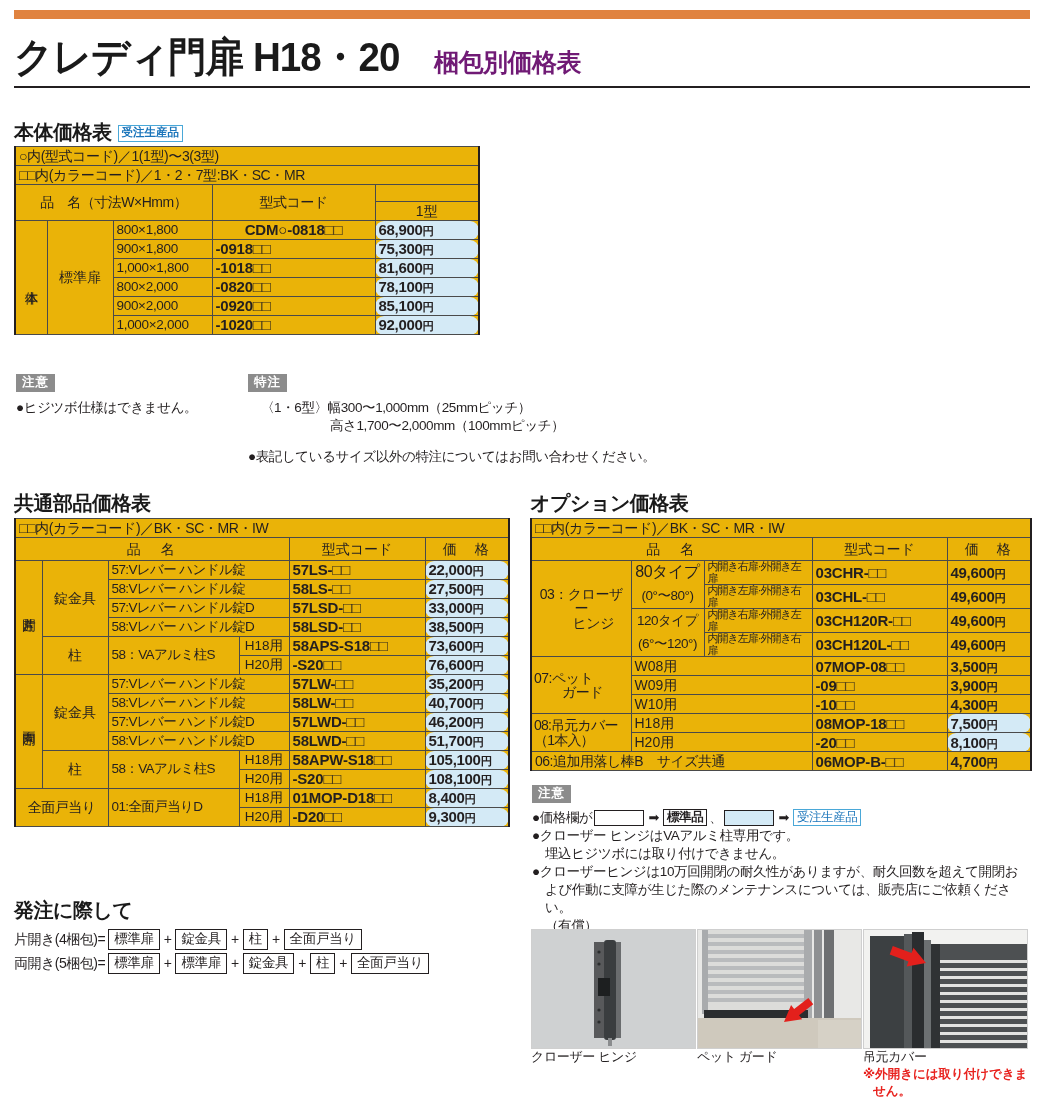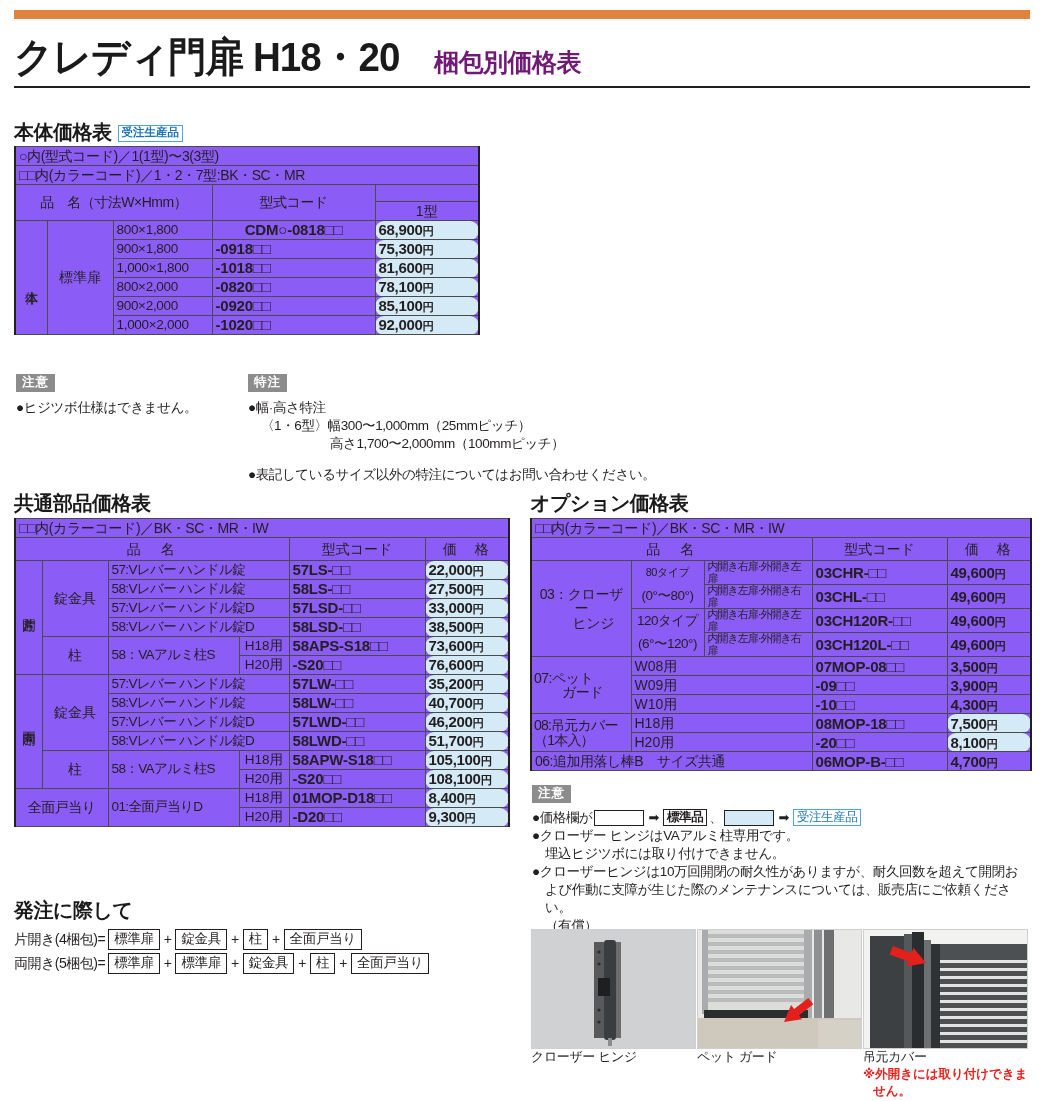--- a/index.html
+++ b/index.html
@@ -58,21 +58,21 @@
     letter-spacing:0;
   }
 
   
   table.pt{
     position:absolute;
     border-collapse:collapse;
     table-layout:fixed;
     font-size:13px;
     color:#231f20;
-    background:#8b5cf6;
+    background:#eab308;
   }
   table.pt td{
     border:1px solid #4a4a4a;
     padding:0 3px;
     vertical-align:middle;
     line-height:1.05;
     height:19px;
   }
   .thick-top > td{ border-top:2.2px solid #231f20; }
   .thick-bot > td{ border-bottom:2.2px solid #231f20; }
@@ -247,21 +247,20 @@
   <div style="position:absolute; left:16px; top:372px;">
     <span class="note-tag">注意</span>
     <div class="note-body" style="margin-top:7px;">
       <p>●ヒジツボ仕様はできません。</p>
     </div>
   </div>
 
   <div style="position:absolute; left:248px; top:372px; width:480px;">
     <span class="note-tag">特注</span>
     <div class="note-body" style="margin-top:7px;">
-      <p>●幅·高さ特注</p>
       <p class="ind">〈1・6型〉幅300〜1,000mm（25mmピッチ）</p>
       <p class="ind2">高さ1,700〜2,000mm（100mmピッチ）</p>
       <p style="margin-top:13px;">●表記しているサイズ以外の特注についてはお問い合わせください。</p>
     </div>
   </div>
 
   <div class="sec-head" style="left:14px; top:493px;">共通部品価格表</div>
 
   <table class="pt" style="left:14px; top:518px; width:494px;">
     <colgroup>
@@ -415,21 +414,21 @@
         <td class="tc thk-l" colspan="3" style="height:23px;font-size:14px;letter-spacing:3px;">品　名</td>
         <td class="tc" style="font-size:14px;">型式コード</td>
         <td class="tc thk-r" style="font-size:14px;letter-spacing:2px;">価　格</td>
       </tr>
 
       <tr class="thick-top">
         <td class="tc thk-l" rowspan="4" style="font-size:14px;letter-spacing:-0.5px;padding:0 2px;">
           <div>03：クローザー</div>
           <div style="padding-left:24px;">ヒンジ</div>
         </td>
-        <td class="tc nb-b" style="font-size:11px;letter-spacing:-0.5px;">80タイプ</td>
+        <td class="tc nb-b" style="font-size:16px;letter-spacing:-0.5px;">80タイプ</td>
         <td class="tl" style="font-size:11px;letter-spacing:-1px;">内開き右扉·外開き左扉</td>
         <td class="tl code">03CHR-□□</td>
         <td class="tr price thk-r"><span>49,600</span><span class="yen">円</span></td>
       </tr>
       <tr>
         <td class="tc nb-t" style="font-size:13.5px;letter-spacing:-0.5px;">(0°〜80°)</td>
         <td class="tl" style="font-size:11px;letter-spacing:-1px;">内開き左扉·外開き右扉</td>
         <td class="tl code">03CHL-□□</td>
         <td class="tr price thk-r"><span>49,600</span><span class="yen">円</span></td>
       </tr>

